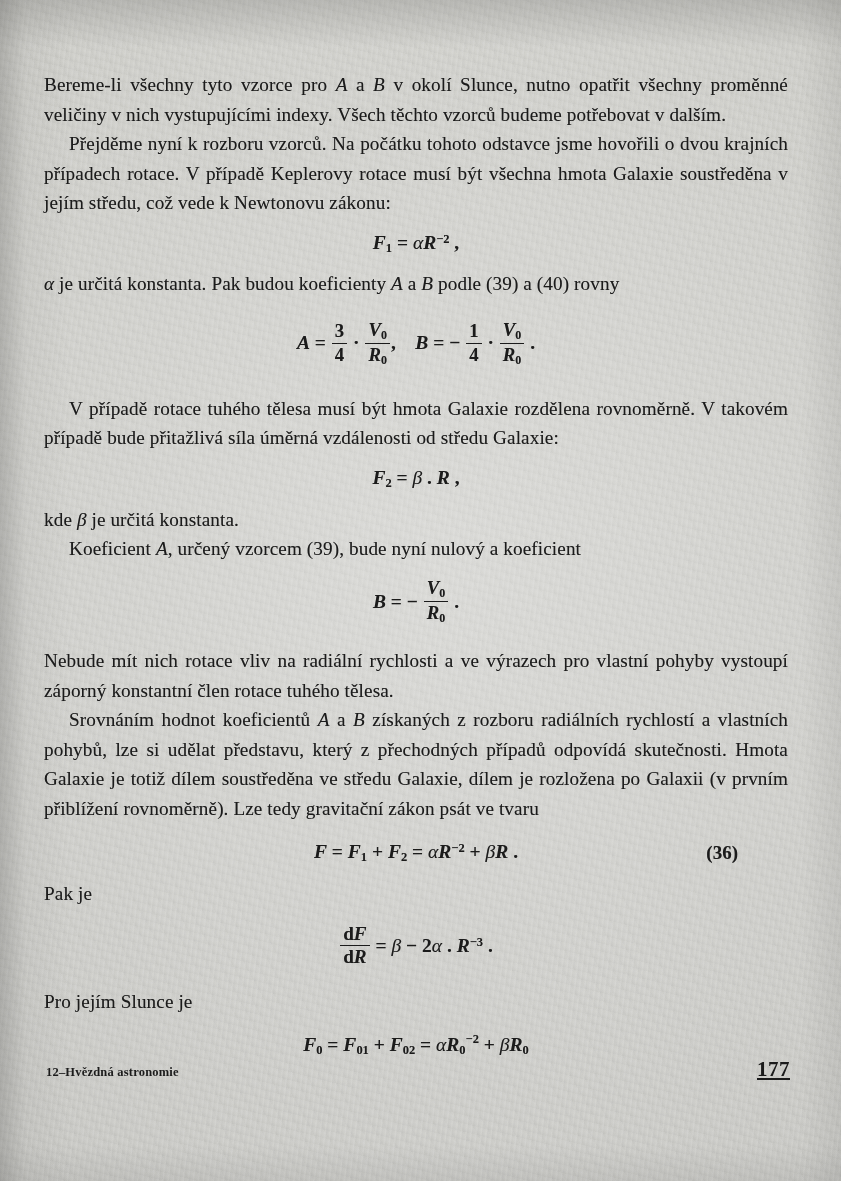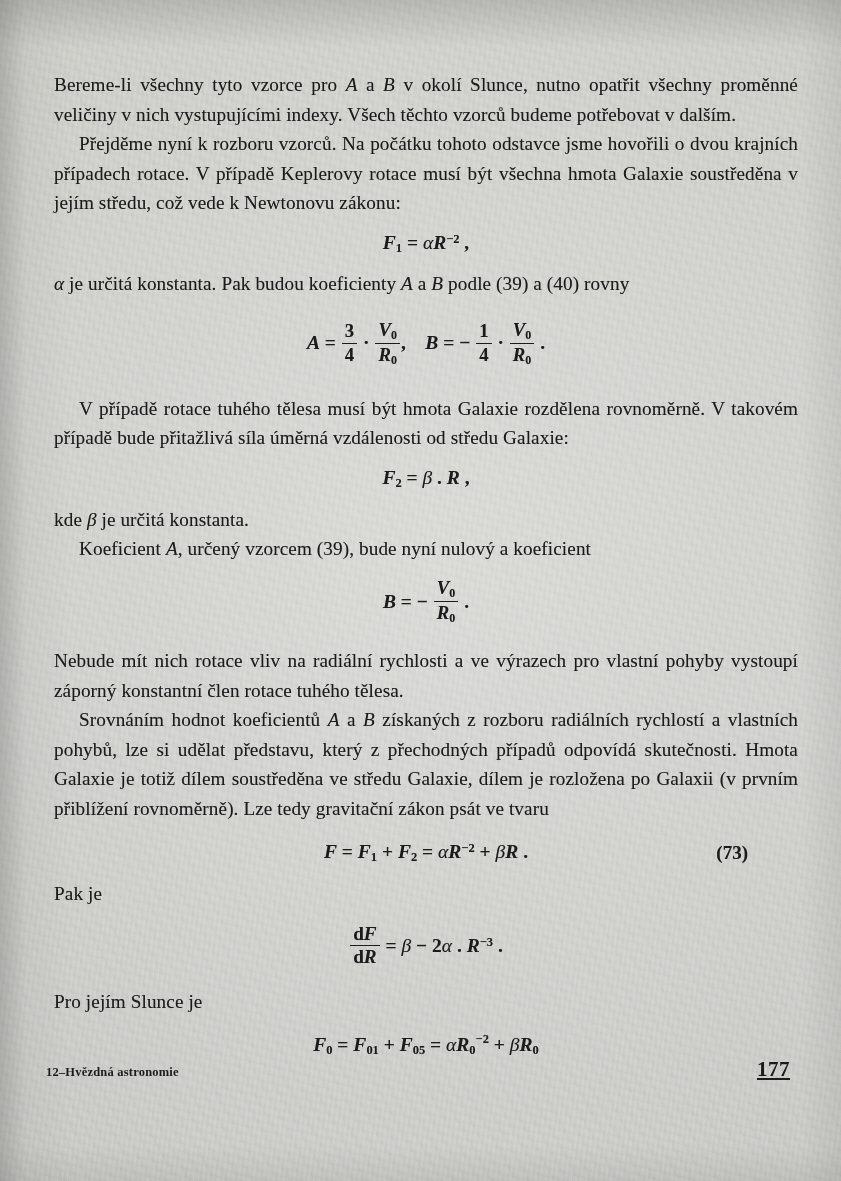--- a/index.html
+++ b/index.html
@@ -25,21 +25,21 @@
   #vignette {
     position:absolute; inset:0; pointer-events:none;
     background:
       linear-gradient(to right, rgba(90,90,88,0.28) 0px, rgba(90,90,88,0.06) 26px, rgba(0,0,0,0) 70px),
       linear-gradient(to bottom, rgba(90,90,88,0.22) 0px, rgba(0,0,0,0) 48px),
       linear-gradient(to left, rgba(90,90,88,0.10) 0px, rgba(0,0,0,0) 40px),
       linear-gradient(to top, rgba(90,90,88,0.10) 0px, rgba(0,0,0,0) 36px);
   }
   #page {
     position:absolute;
-    left:54px; top:70px; width:744px;
+    left:44px; top:70px; width:744px;
     z-index:3;
   }
   .para {
     font-size:19.2px;
     line-height:29.5px;
     text-align:justify;
     text-justify:inter-word;
     margin:0;
     letter-spacing:0.1px;
     text-shadow: 0 0 0.6px rgba(20,20,20,0.35);
@@ -131,38 +131,38 @@
   </div>
   <div style="height:20px"></div>
 
   <p class="para">Nebude mít nich rotace vliv na radiální rychlosti a ve výrazech pro vlastní pohyby vystoupí záporný konstantní člen rotace tuhého tělesa.</p>
 
   <p class="para indent">Srovnáním hodnot koeficientů <i>A</i> a <i>B</i> získaných z rozboru radiálních rychlostí a vlastních pohybů, lze si udělat představu, který z přechodných případů odpovídá skutečnosti. Hmota Galaxie je totiž dílem soustředěna ve středu Galaxie, dílem je rozložena po Galaxii (v prvním přiblížení rovnoměrně). Lze tedy gravitační zákon psát ve tvaru</p>
 
   <div class="sp-b"></div>
   <div class="eq">
     <span class="bi">F</span> <span class="bu">=</span> <span class="bi">F</span><sub>1</sub> <span class="bu">+</span> <span class="bi">F</span><sub>2</sub> <span class="bu">=</span> <i>α</i><span class="bi">R</span><sup>−2</sup> <span class="bu">+</span> <i>β</i><span class="bi">R</span> <span class="bu">.</span>
-    <span class="eqnum">(73)</span>
+    <span class="eqnum">(36)</span>
   </div>
   <div class="sp-a"></div>
 
   <p class="para">Pak je</p>
 
   <div style="height:16px"></div>
   <div class="eq">
     <span class="frac" style="font-size:0.98em"><span class="num"><span class="bu">d</span><span class="bi">F</span></span><span class="den"><span class="bu">d</span><span class="bi">R</span></span></span>
     <span class="bu">=</span> <i>β</i> <span class="bu">−</span> <span class="bu">2</span><i>α</i> <span class="bu">.</span> <span class="bi">R</span><sup>−3</sup> <span class="bu">.</span>
   </div>
   <div style="height:18px"></div>
 
   <p class="para">Pro jejím Slunce je</p>
 
   <div style="height:16px"></div>
   <div class="eq">
-    <span class="bi">F</span><sub>0</sub> <span class="bu">=</span> <span class="bi">F</span><sub>01</sub> <span class="bu">+</span> <span class="bi">F</span><sub>05</sub> <span class="bu">=</span> <i>α</i><span class="bi">R</span><sub>0</sub><sup style="vertical-align:0.62em">−2</sup> <span class="bu">+</span> <i>β</i><span class="bi">R</span><sub>0</sub>
+    <span class="bi">F</span><sub>0</sub> <span class="bu">=</span> <span class="bi">F</span><sub>01</sub> <span class="bu">+</span> <span class="bi">F</span><sub>02</sub> <span class="bu">=</span> <i>α</i><span class="bi">R</span><sub>0</sub><sup style="vertical-align:0.62em">−2</sup> <span class="bu">+</span> <i>β</i><span class="bi">R</span><sub>0</sub>
   </div>
 
 </div>
 
 <div class="footer">
   <span class="footer-label">12–Hvězdná astronomie</span>
   <span class="folio">177</span>
 </div>
 
 </body></html>

